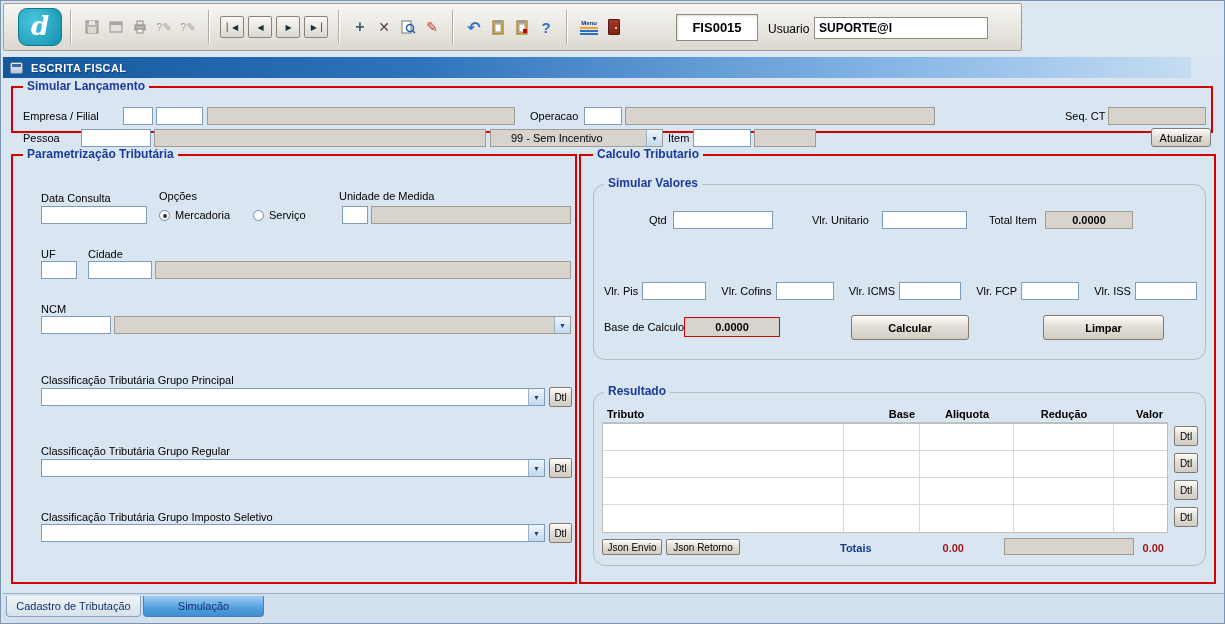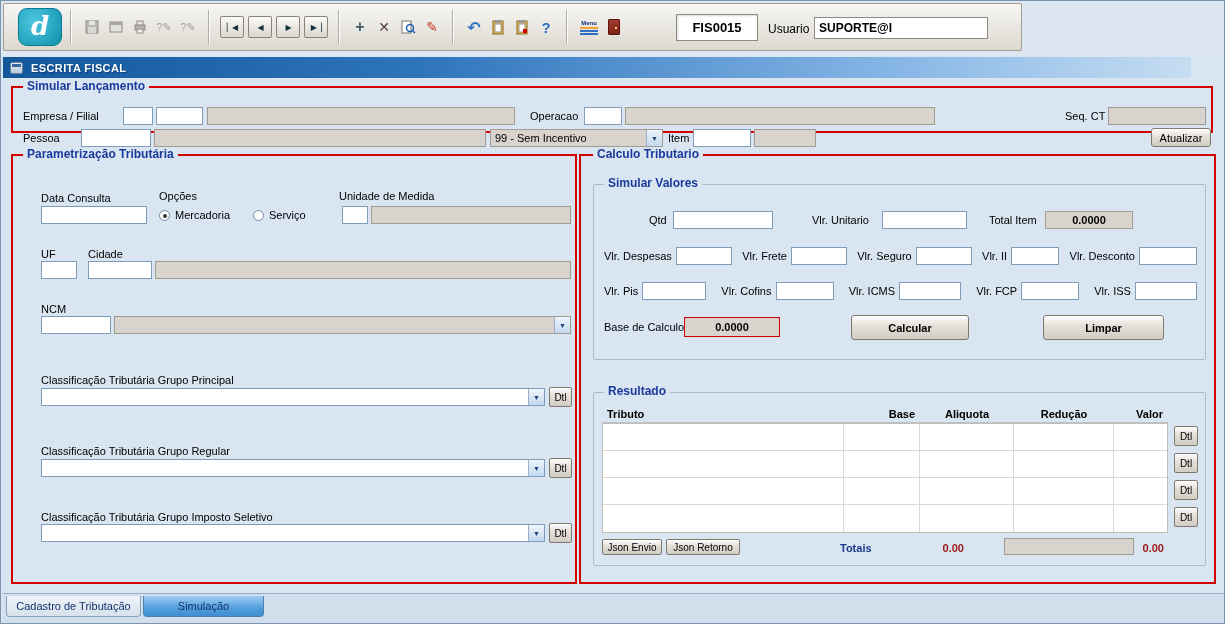--- a/index.html
+++ b/index.html
@@ -8,32 +8,32 @@
     font-family: "Liberation Sans","DejaVu Sans",sans-serif;
     font-size: 11px; color:#000;
     background:#d9e5f1;
     position:relative; overflow:hidden;
     border:1px solid #7a93ae;
   }
   .lbl { position:absolute; white-space:nowrap; font-size:11px; color:#000; }
   .inp { position:absolute; height:18px; background:#fff; border:1px solid #7f9db9; font:inherit; font-size:11px; padding:0 3px; }
   .dis { position:absolute; height:18px; background:#d8d4cd; border:1px solid #a19c92; }
   .fs-red { position:absolute; border:2px solid #d40000; }
-  .fs-gray { position:absolute; border:1px solid #b2bac4; border-radius:2px;padding-left:44px; }
+  .fs-gray { position:absolute; border:1px solid #b2bac4; border-radius:12px;padding-left:44px; }
   .legend { position:absolute; top:-9px; left:10px; background:#d9e5f1; padding:0 4px;
             font-weight:bold; font-size:12px; color:#1a3a9c; white-space:nowrap; }
   .btn { position:absolute; display:flex; align-items:center; justify-content:center;
          background:linear-gradient(180deg,#fefdfc,#e3dfd7 45%,#d2cdc3);
          border:1px solid #80796d; border-radius:3px; box-shadow:inset 0 1px 0 #fff;
          font-size:11px; cursor:default; }
   .btn.bold { font-weight:bold;align-items:center; }
   .btn.small { font-size:10px; border-radius:2px; }
   .combo { position:absolute; height:18px; background:#fff; border:1px solid #7f9db9;
            display:flex; align-items:center; }
-  .combo .txt { flex:1; padding:0 4px; white-space:nowrap; overflow:hidden; }
+  .combo .txt { flex:1; padding:0 20px; white-space:nowrap; overflow:hidden; }
   .combo .arr { width:16px; align-self:stretch; background:linear-gradient(#eef5fc,#c3d9ef);
                 border-left:1px solid #9ab0c8; display:flex; align-items:center; justify-content:center; }
   .combo .arr::after { content:"▼"; font-size:7px; color:#1c3f7d; }
   .combo.gray { background:#d8d4cd; border-color:#a19c92; }
   .radio { position:absolute; display:flex; align-items:center; gap:5px; }
   .radio .circ { width:11px; height:11px; border-radius:50%; background:#fff;
                  border:1px solid #708aa8; position:relative; }
   .radio.sel .circ::after { content:""; position:absolute; left:3px; top:3px; width:4px; height:4px;
                             border-radius:50%; background:#333; }
   
@@ -322,42 +322,20 @@
     <div class="fs-gray" style="left:12px;top:28px;width:613px;height:176px">
       <span class="legend">Simular Valores</span>
 
       <span class="lbl" style="left:55px;top:29px">Qtd</span>
       <input class="inp" style="left: 79px; top: 26px; width: 100px;">
       <span class="lbl" style="left:218px;top:29px">Vlr. Unitario</span>
       <input class="inp" style="left: 288px; top: 26px; width: 85px;">
       <span class="lbl" style="left:395px;top:29px">Total Item</span>
       <span class="valfield" style="left:451px;top:26px;width:88px;height:18px">0.0000</span>
 
-      <div class="vrow" style="top:62px">
-        <span class="pair">
-            <span>Vlr. Despesas</span>
-            <input class="finp" style="width: 56px;">
-          </span>
-        <span class="pair">
-            <span>Vlr. Frete</span>
-            <input class="finp" style="width: 56px;">
-          </span>
-        <span class="pair">
-            <span>Vlr. Seguro</span>
-            <input class="finp" style="width: 56px;">
-          </span>
-        <span class="pair">
-            <span>Vlr. II</span>
-            <input class="finp" style="width: 48px;">
-          </span>
-        <span class="pair">
-            <span>Vlr. Desconto</span>
-            <input class="finp" style="width: 58px;">
-          </span>
-      </div>
 
       <div class="vrow" style="top:97px">
         <span class="pair">
             <span>Vlr. Pis</span>
             <input class="finp" style="width: 64px;">
           </span>
         <span class="pair">
             <span>Vlr. Cofins</span>
             <input class="finp" style="width: 58px;">
           </span>

